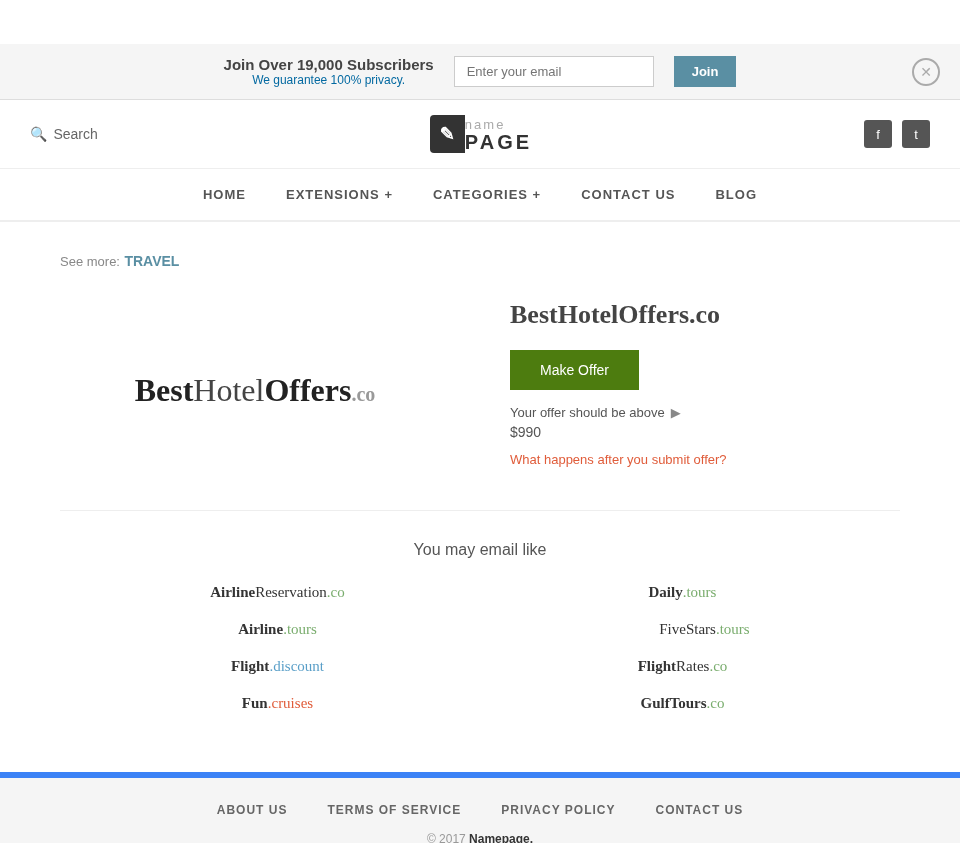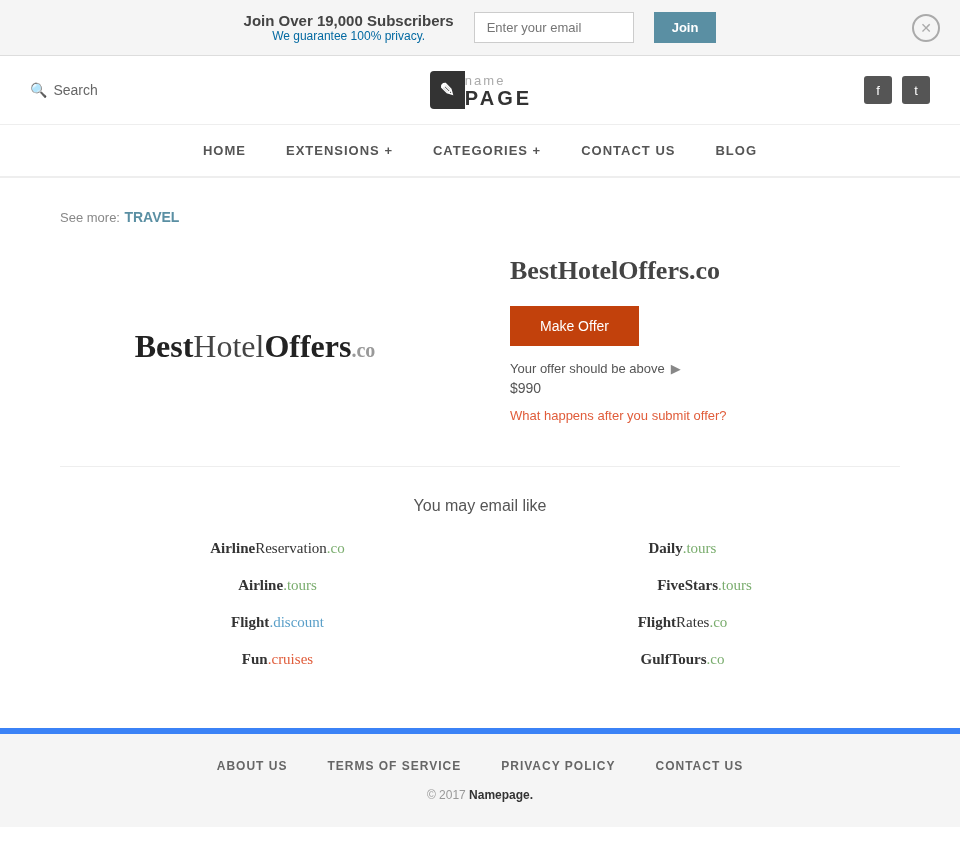--- a/index.html
+++ b/index.html
@@ -8,29 +8,30 @@
     
     .top-banner {
       background: #f5f5f5;
       border-bottom: 1px solid #ddd;
       padding: 12px 20px;
       display: flex;
       align-items: center;
       justify-content: center;
       gap: 20px;
       position: relative;
+      margin-top: 44px;
     }
     .top-banner-text { text-align: center; }
     .top-banner-title { font-size: 15px; color: #444; font-weight: bold; }
     .top-banner-sub { font-size: 12px; color: #0369a1; }
     .email-input {
       padding: 7px 12px;
       border: 1px solid #ccc;
       font-size: 13px;
-      width: 160px;
+      width: 200px;
       color: #aaa;
     }
     .join-btn {
       background: #5a8fa3;
       color: #fff;
       border: none;
       padding: 8px 18px;
       font-size: 13px;
       cursor: pointer;
       font-weight: bold;
@@ -126,21 +127,21 @@
       font-family: Georgia, serif;
       font-size: 32px;
       font-weight: bold;
       color: #333;
     }
 
     .domain-info { flex: 1; padding-top: 10px; }
     .domain-name { font-size: 26px; font-weight: bold; color: #444; margin-bottom: 20px; font-family: Georgia, serif; }
 
     .make-offer-btn {
-      background: #c2410c;
+      background: #4d7c0f;
       color: #fff;
       border: none;
       padding: 12px 30px;
       font-size: 14px;
       cursor: pointer;
       display: block;
       margin-bottom: 15px;
     }
 
     .offer-info { font-size: 13px; color: #555; display: flex; align-items: center; gap: 6px; }
@@ -303,21 +304,21 @@
       <div class="domain-item">
         <span style="font-weight:bold;">Airline<span style="font-weight:normal;">Reservation</span></span><span class="ext">.co</span>
       </div>
       <div class="domain-item">
         <span style="font-weight:bold;">Daily</span><span class="ext">.tours</span>
       </div>
       <div class="domain-item">
         <span style="font-weight:bold;">Airline</span><span class="ext">.tours</span>
       </div>
       <div class="domain-item">
-        <span style="font-weight:bold;margin-left:44px;">FiveStars</span><span class="ext">.tours</span>
+        <span style="font-weight:normal;margin-left:44px;">FiveStars</span><span class="ext">.tours</span>
       </div>
       <div class="domain-item">
         <span style="font-weight:bold;">Flight</span><span class="ext2">.discount</span>
       </div>
       <div class="domain-item">
         <span style="font-weight:bold;">Flight<span style="font-weight:normal;">Rates</span></span><span class="ext">.co</span>
       </div>
       <div class="domain-item">
         <span style="font-weight:bold;">Fun</span><span class="ext3">.cruises</span>
       </div>

